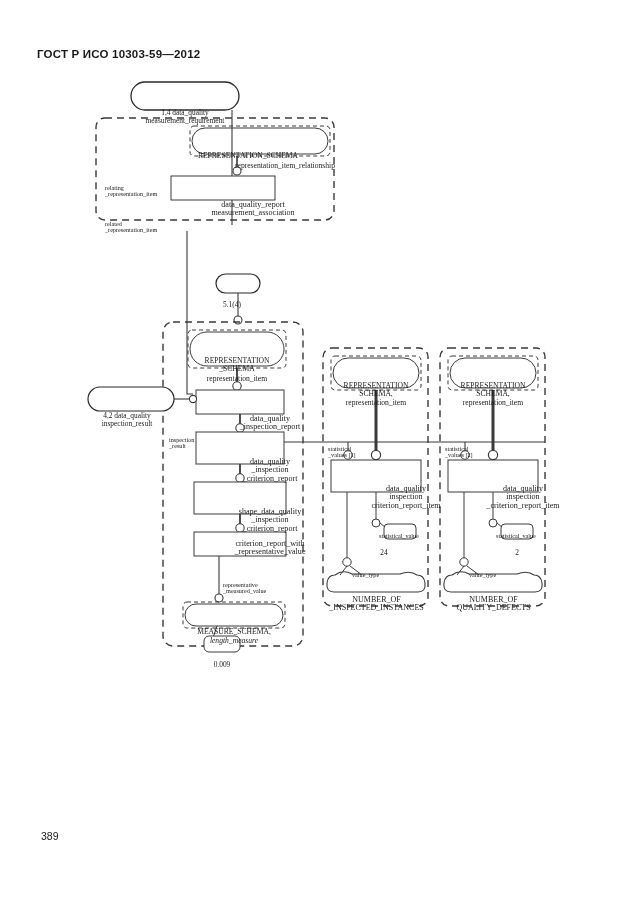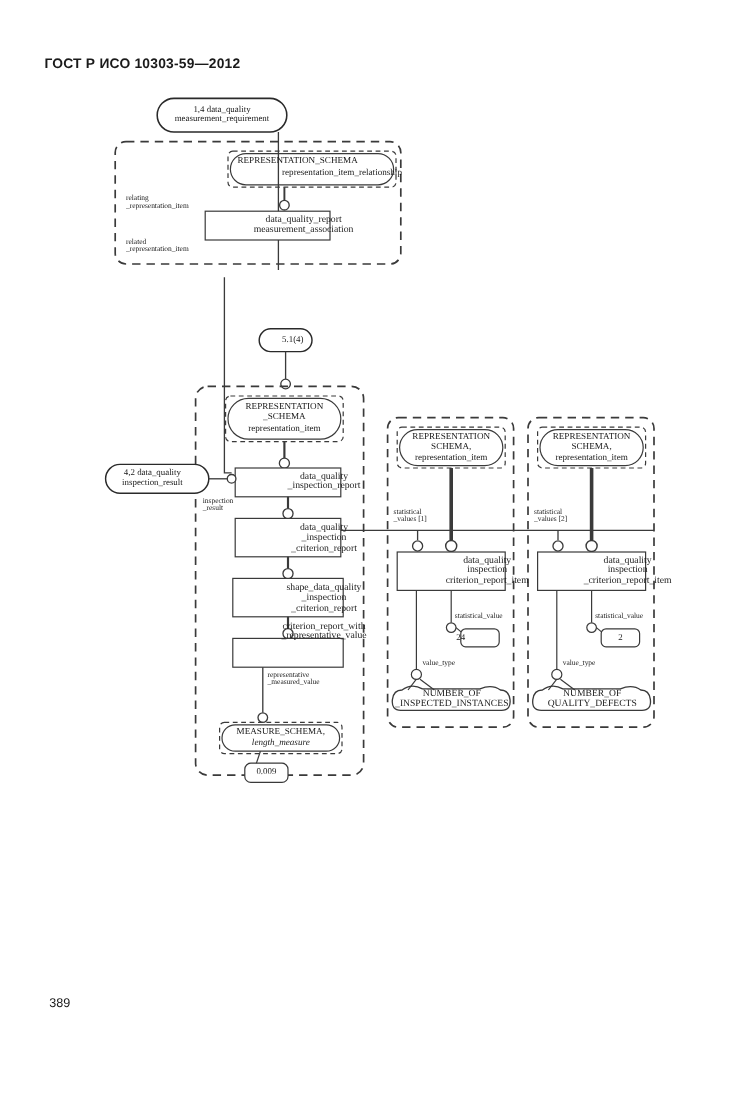--- a/index.html
+++ b/index.html
@@ -63,20 +63,21 @@
   .diagram svg { display: block; }
 
   
   .node-label {
     position: absolute;
     text-align: center;
     font-family: "Liberation Serif", serif;
     color: #1a1a1a;
     pointer-events: none;
     line-height: 1.04;
+    margin-top: 22px;
   }
 
   .t-box       { font-size: 8.1px; padding-left: 30px; }
   .t-schema    { font-size: 7.6px; }
   .t-bubble    { font-size: 7.4px; }
   .t-edge      { font-size: 6.2px; text-align: left; }
   .t-value     { font-size: 7.4px; }
   .t-cloud     { font-size: 8.0px; }
   .it          { font-style: italic; }
 </style>
@@ -206,21 +207,21 @@
     <div class="node-label t-bubble" style="left:131px; top:87px; width:108px;">1,4 data_quality<br>measurement_requirement</div>
 
     <div class="node-label t-schema" style="left:192px; top:130px; width:112px;">REPRESENTATION_SCHEMA</div>
     <div class="node-label t-schema" style="left:192px; top:140px; width:136px;padding-left:25px;">representation_item_relationship</div>
 
     <div class="node-label t-box" style="left:171px; top:179px; width:104px;">data_quality_report<br>measurement_association</div>
 
     <div class="node-label t-edge" style="left:105px; top:163px; width:90px;">relating<br>_representation_item</div>
     <div class="node-label t-edge" style="left:105px; top:199px; width:90px;">related<br>_representation_item</div>
 
-    <div class="node-label t-bubble" style="left:228px; top:279px; width:32px;">5.1(4)</div>
+    <div class="node-label t-bubble" style="left:216px; top:279px; width:32px;">5.1(4)</div>
 
     <div class="node-label t-schema" style="left:190px; top:335px; width:94px;">REPRESENTATION<br>_SCHEMA</div>
     <div class="node-label t-schema" style="left:190px; top:353px; width:94px;">representation_item</div>
 
     <div class="node-label t-bubble" style="left:84px; top:390px; width:86px;">4,2 data_quality<br>inspection_result</div>
 
     <div class="node-label t-box" style="left:196px; top:393px; width:88px;">data_quality<br>_inspection_report</div>
     <div class="node-label t-edge" style="left:169px; top:415px; width:60px;">inspection<br>_result</div>
 
     <div class="node-label t-box" style="left:196px; top:436px; width:88px;">data_quality<br>_inspection<br>_criterion_report</div>

